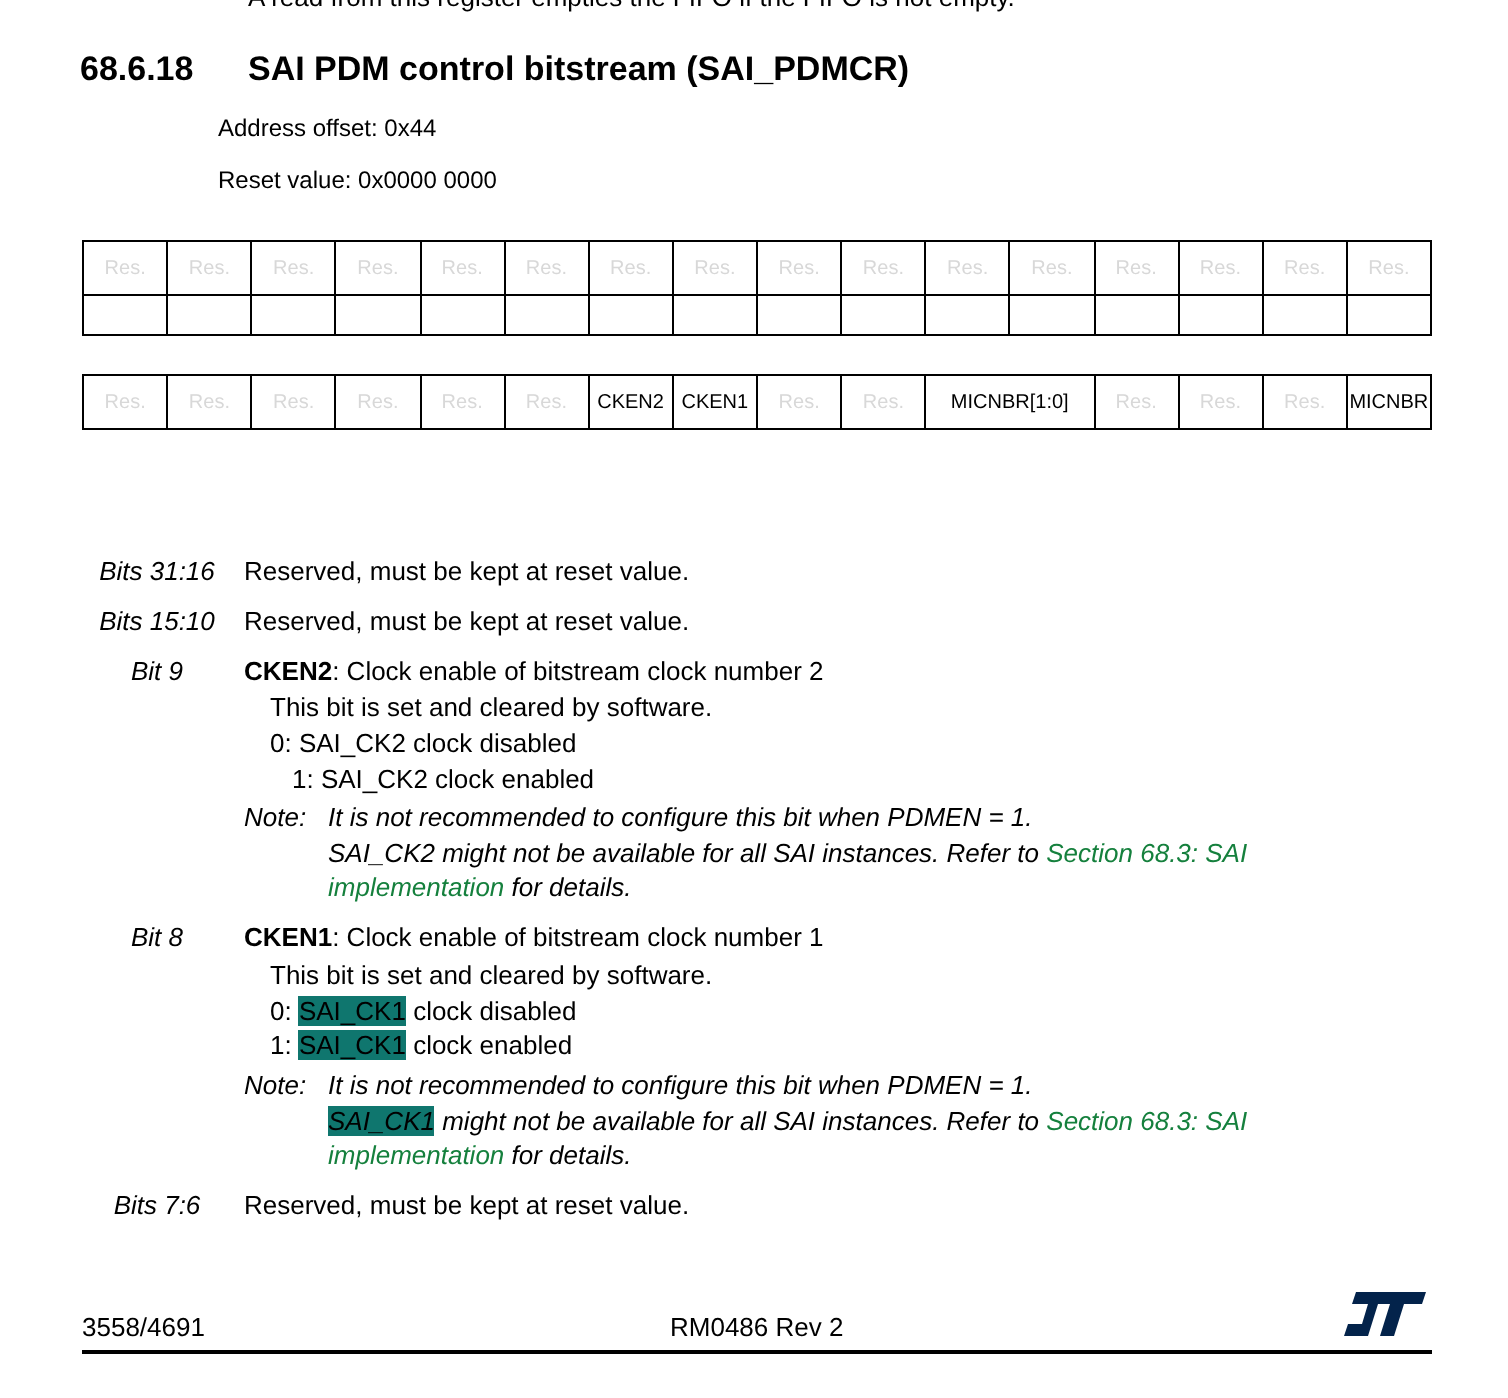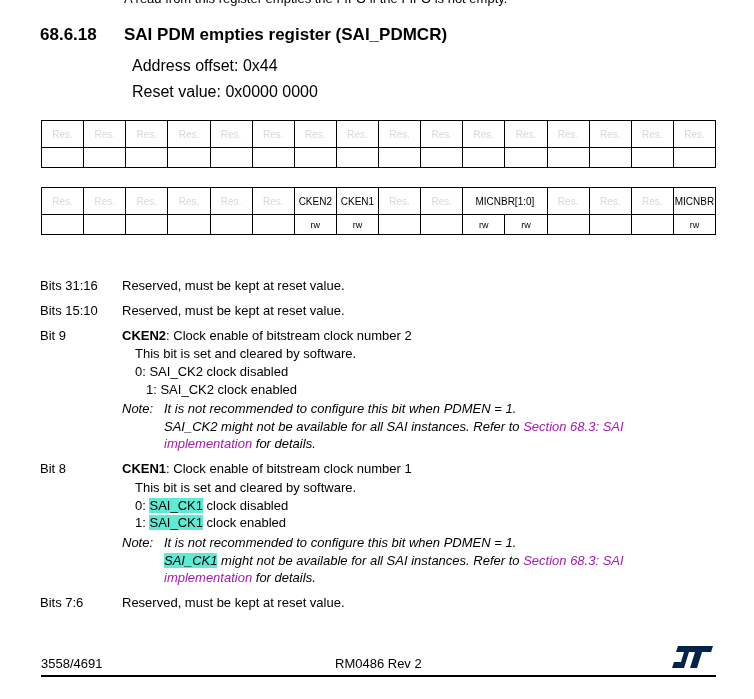--- a/index.html
+++ b/index.html
@@ -2,49 +2,49 @@
 <html><head>
 <meta charset="utf-8">
 <style>
   html, body { margin:0; padding:0; background:#fff; }
   body { width:754px; height:699px; position:relative; overflow:hidden;
          font-family:"Liberation Sans", sans-serif; color:#000; }
   .abs { position:absolute; white-space:nowrap; }
   .prev { top:-9px; left:124px; font-size:13px; color:#000; }
   .sec-num { top:25px; left:40px; font-size:17px; font-weight:bold; }
   .sec-title { top:25px; left:124px; font-size:17px; font-weight:bold; }
-  .meta { left:132px; font-size:16px; }
+  .meta { left:109px; font-size:12px; }
 
   .regtable { position:absolute; left:41px; width:675px; border-collapse:collapse; table-layout:fixed; }
   .regtable td { padding:0; text-align:center; font-size:11px; }
   .bitnums td { font-size:11px; height:20px; border:none; }
   .fields td { border:1.5px solid #000; height:26px; font-size:10px; }
   .access td { border:1.5px solid #000; height:19px; font-size:9px; }
   .res { color:#d8d8d8; }
 
   .desc { font-size:13px; }
-  .bitlbl { position:absolute; text-align:left; font-size:13px; }
+  .bitlbl { position:absolute; text-align:center; font-size:13px;font-style:italic; }
   .note-lbl { font-style:italic; }
   .italic { font-style:italic; }
-  .link { color:#a21caf; }
-  .hl { background:#5eead4; }
+  .link { color:#15803d; }
+  .hl { background:#0f766e; }
   b { font-weight:bold; }
 
   .footer-left { top:656px; left:41px; font-size:13px; }
   .footer-mid { top:656px; left:335px; font-size:13px; }
   .footer-line { position:absolute; top:675px; left:41px; width:675px; height:1.5px; background:#000; }
   .logo { position:absolute; top:645px; left:670px; width:44px; height:24px; }
 </style>
 </head>
 <body>
 
 <div class="abs prev">A read from this register empties the FIFO if the FIFO is not empty.</div>
 
 <div class="abs sec-num">68.6.18</div>
-<div class="abs sec-title">SAI PDM empties register (SAI_PDMCR)</div>
+<div class="abs sec-title">SAI PDM control bitstream (SAI_PDMCR)</div>
 <div class="abs meta" style="top:57px">Address offset: 0x44</div>
 <div class="abs meta" style="top:83px">Reset value: 0x0000 0000</div>
 
 <table class="regtable" style="top:120px">
   <tbody>
   <tr class="fields">
     <td class="res">Res.</td>
     <td class="res">Res.</td>
     <td class="res">Res.</td>
     <td class="res">Res.</td>
@@ -94,38 +94,20 @@
     <td>CKEN2</td>
     <td>CKEN1</td>
     <td class="res">Res.</td>
     <td class="res">Res.</td>
     <td colspan="2">MICNBR[1:0]</td>
     <td class="res">Res.</td>
     <td class="res">Res.</td>
     <td class="res">Res.</td>
     <td>MICNBR</td>
   </tr>
-  <tr class="access">
-    <td></td>
-    <td></td>
-    <td></td>
-    <td></td>
-    <td></td>
-    <td></td>
-    <td>rw</td>
-    <td>rw</td>
-    <td></td>
-    <td></td>
-    <td>rw</td>
-    <td>rw</td>
-    <td></td>
-    <td></td>
-    <td></td>
-    <td>rw</td>
-  </tr>
 </tbody>
   </table>
 
 <div class="bitlbl" style="top:278px; left:40px; width:77px">Bits 31:16</div>
 <div class="abs desc" style="top:278px; left:122px">Reserved, must be kept at reset value.</div>
 
 <div class="bitlbl" style="top:303px; left:40px; width:77px">Bits 15:10</div>
 <div class="abs desc" style="top:303px; left:122px">Reserved, must be kept at reset value.</div>
 
 <div class="bitlbl" style="top:328px; left:40px; width:77px">Bit 9</div>

